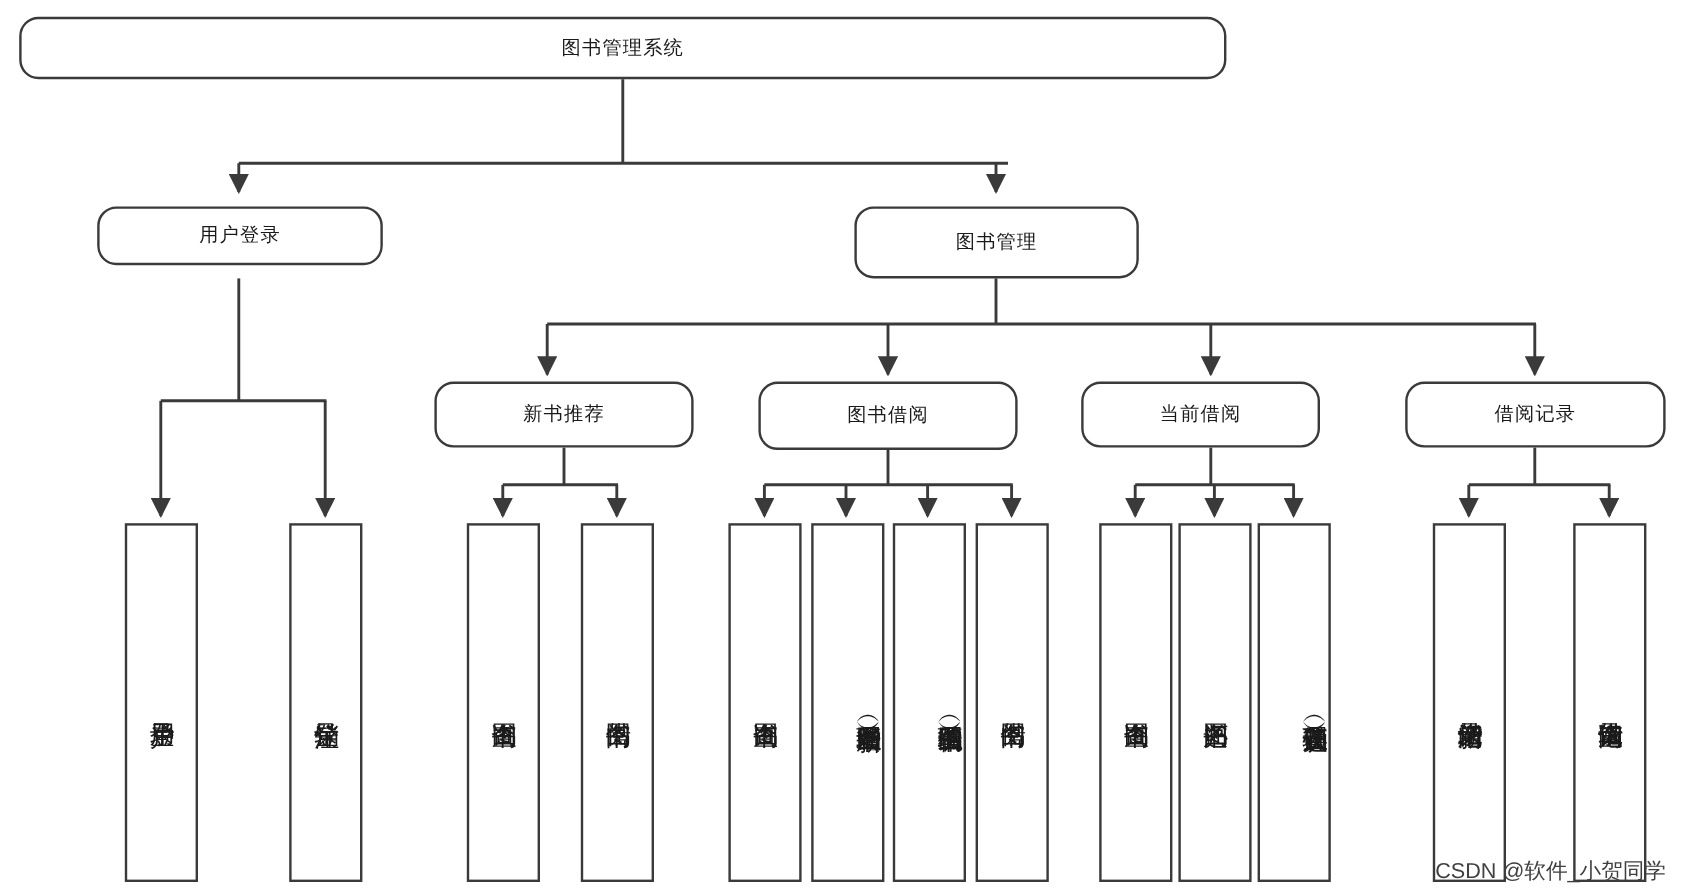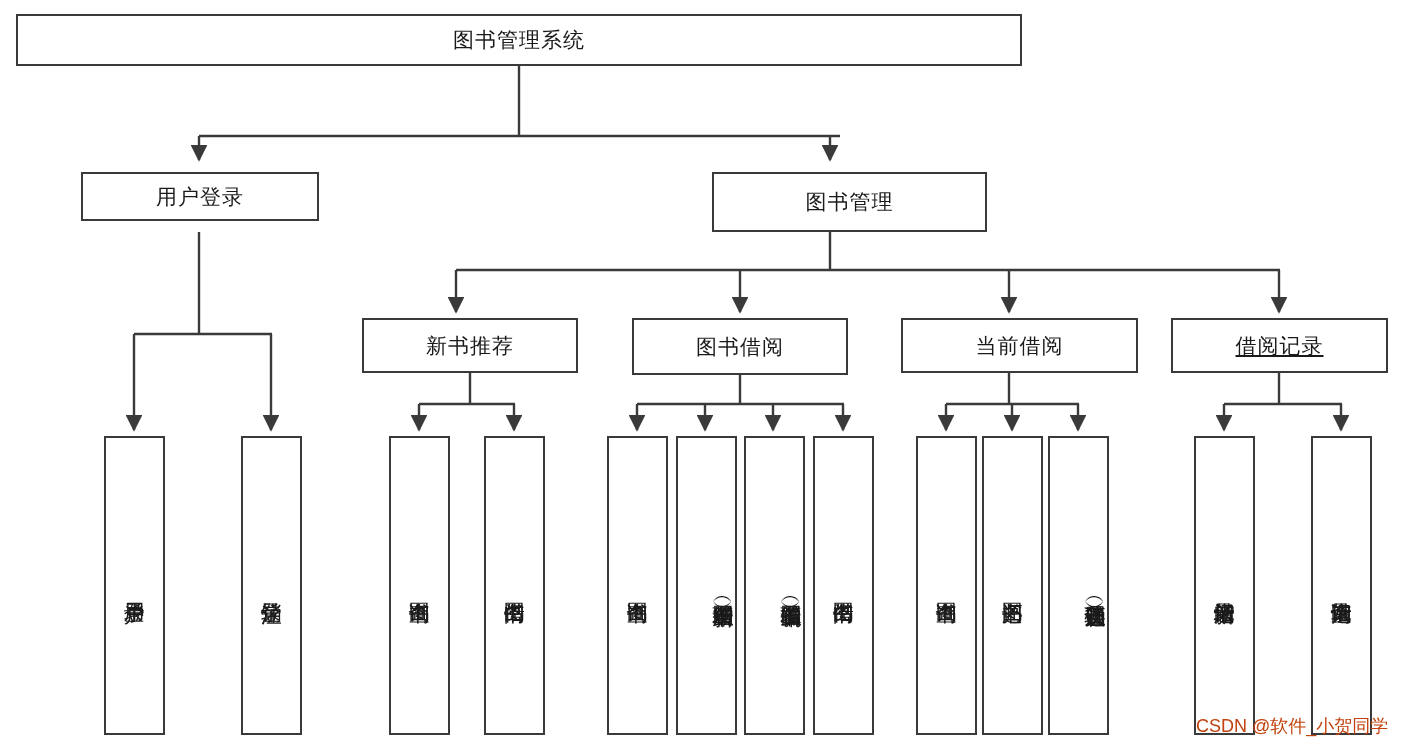--- a/index.html
+++ b/index.html
@@ -29,22 +29,23 @@
     box-sizing: border-box;
     background: #ffffff;
     border: 2px solid #3a3a3a;
     display: flex;
     align-items: center;
     justify-content: center;
     color: #1a1a1a;
     z-index: 2;
   }
   .node.horiz {
-    font-size: 21px;
+    font-size: 16px;
     letter-spacing: 1px;
+    border-radius: 16px;
   }
   .node.vert {
     writing-mode: vertical-rl;
     text-orientation: upright;
     font-size: 21px;
     line-height: 1.12;
     align-items: flex-start;
     justify-content: center;
     padding-top: 6px;
   }
@@ -53,21 +54,21 @@
     padding-top: 0;
   }
   .node-label {
     display: block;
   }
   .watermark {
     position: absolute;
     left: 1196px;
     top: 714px;
     font-size: 18px;
-    color: #c2410c;
+    color: #404040;
     white-space: nowrap;
     z-index: 5;
     font-family: "Liberation Sans", "DejaVu Sans", sans-serif;
   }
 </style>
 </head>
 <body>
 
 <div id="canvas">
 
@@ -123,37 +124,37 @@
   </svg>
 
   <div class="node horiz" style="left:16px; top:14px; width:1006px; height:52px;">
     <span class="node-label">图书管理系统</span>
   </div>
 
   <div class="node horiz" style="left:81px; top:172px; width:238px; height:49px;">
     <span class="node-label">用户登录</span>
   </div>
 
-  <div class="node horiz" style="left:712px; top:172px; width:275px; height:60px;">
+  <div class="node horiz" style="left:712px; top:172px; width:237px; height:60px;">
     <span class="node-label">图书管理</span>
   </div>
 
   <div class="node horiz" style="left:362px; top:318px; width:216px; height:55px;">
     <span class="node-label">新书推荐</span>
   </div>
 
   <div class="node horiz" style="left:632px; top:318px; width:216px; height:57px;">
     <span class="node-label">图书借阅</span>
   </div>
 
-  <div class="node horiz" style="left:901px; top:318px; width:237px; height:55px;">
+  <div class="node horiz" style="left:901px; top:318px; width:199px; height:55px;">
     <span class="node-label">当前借阅</span>
   </div>
 
-  <div class="node horiz" style="left:1171px; top:318px; width:217px; height:55px;text-decoration:underline;">
+  <div class="node horiz" style="left:1171px; top:318px; width:217px; height:55px;">
     <span class="node-label">借阅记录</span>
   </div>
 
   <div class="node vert mid" style="left:104px; top:436px; width:61px; height:299px;">
     <span class="node-label">用户登录</span>
   </div>
 
   <div class="node vert mid" style="left:241px; top:436px; width:61px; height:299px;">
     <span class="node-label">注销登录</span>
   </div>

